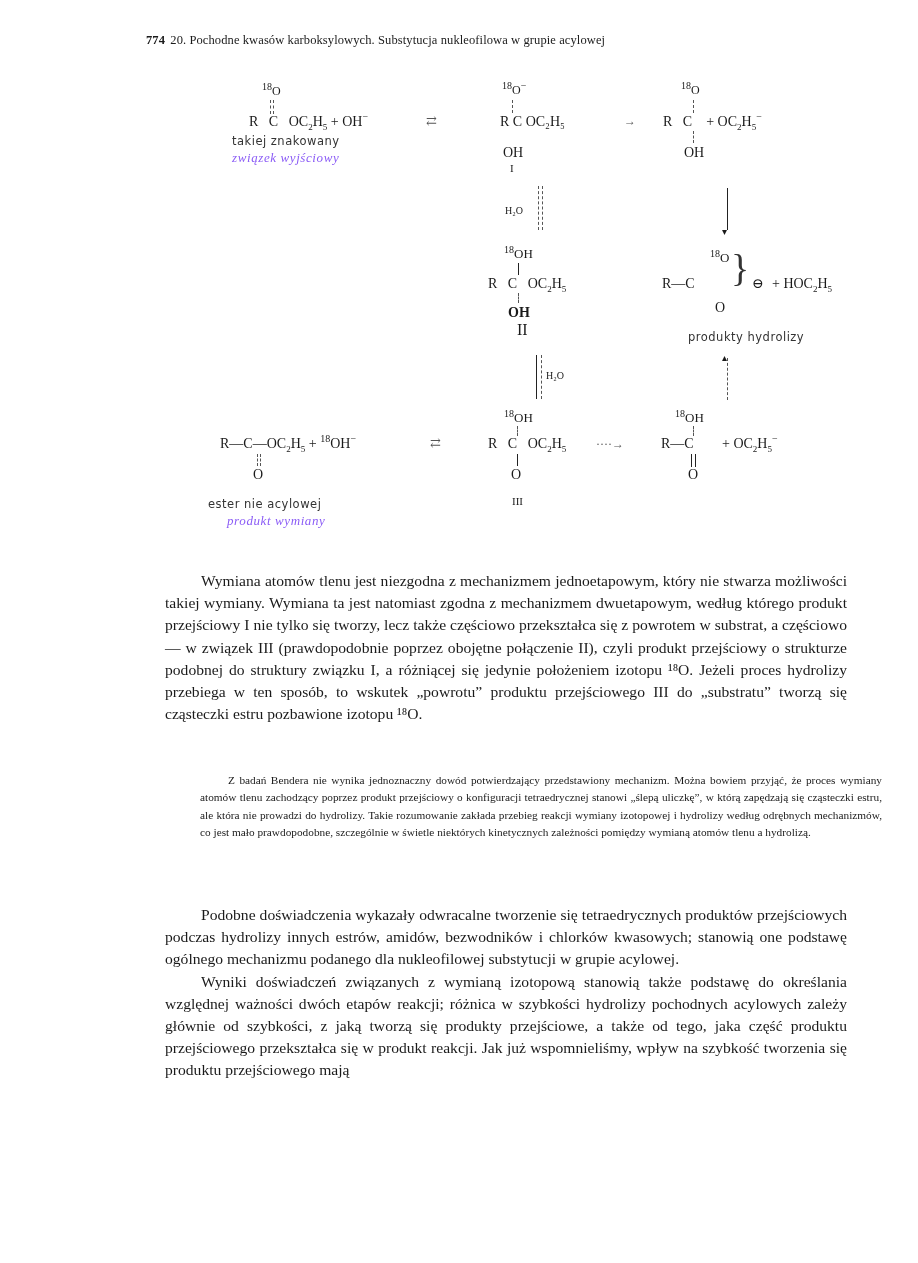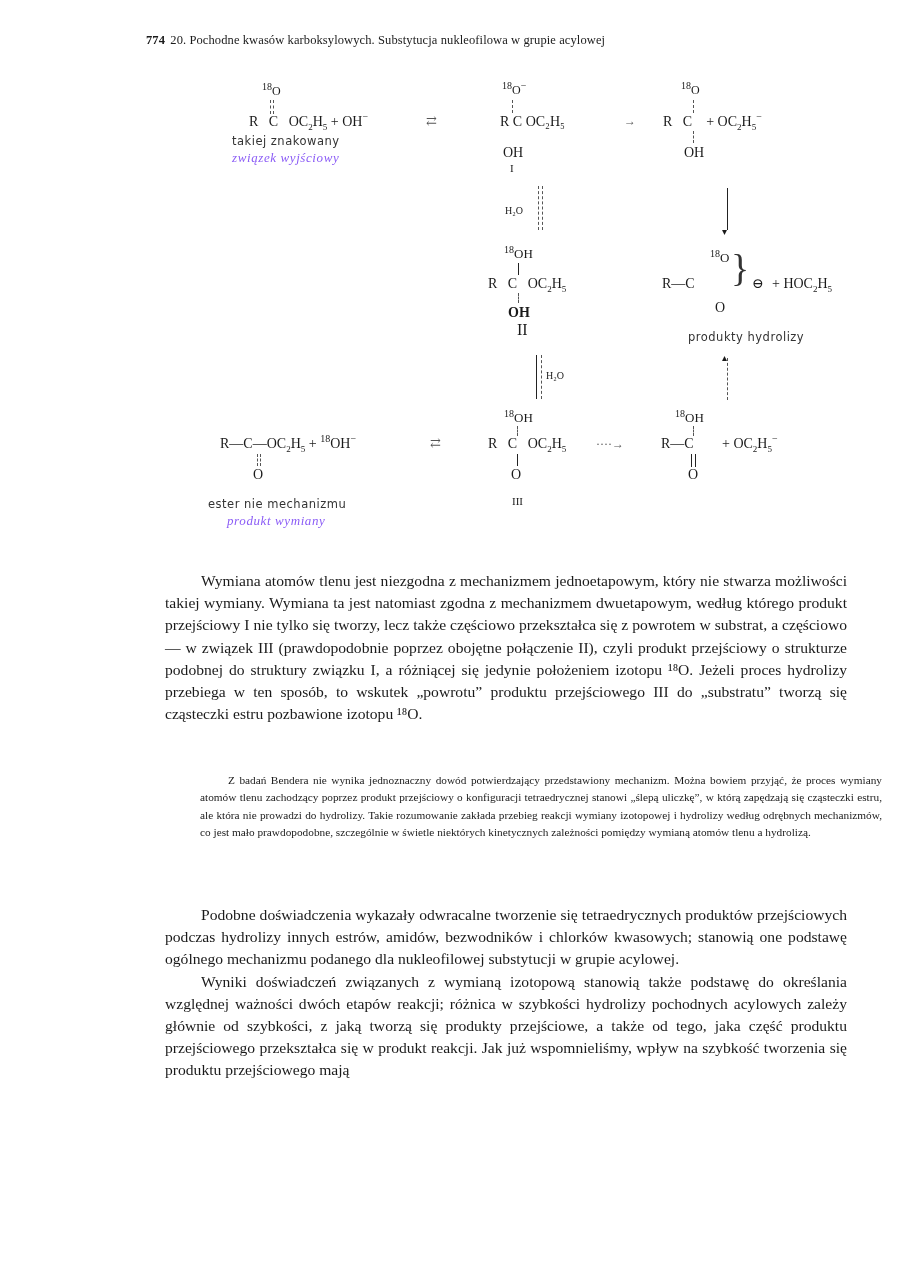--- a/index.html
+++ b/index.html
@@ -80,21 +80,21 @@
   <div class="abs chem" style="left:772px;top:276px;">+ HOC<span class="sub">2</span>H<span class="sub">5</span></div>
   <div class="abs lbl" style="left:688px;top:330px;">produkty hydrolizy</div>
 
   <div class="vld" style="left:727px;top:358px;height:42px;"></div>
   <div class="abs chem" style="left:722px;top:350px;font-size:10px;">▴</div>
 
   <div class="abs chem" style="left:220px;top:436px;">R—C—OC<span class="sub">2</span>H<span class="sub">5</span> + <span class="sup">18</span>OH<span class="sup">−</span></div>
   <div class="vld" style="left:257px;top:454px;height:12px;"></div>
   <div class="vld" style="left:260px;top:454px;height:12px;"></div>
   <div class="abs chem" style="left:253px;top:467px;">O</div>
-  <div class="abs lbl" style="left:208px;top:497px;">ester nie mechanizmu</div>
+  <div class="abs lbl" style="left:208px;top:497px;">ester nie acylowej</div>
   <div class="abs it" style="left:227px;top:513px;">produkt wymiany</div>
 
   <div class="abs chem" style="left:430px;top:435px;color:#555;font-size:13px;">⇄</div>
 
   <div class="abs chem" style="left:504px;top:410px;font-size:13px;"><span class="sup">18</span>OH</div>
   <div class="vld" style="left:517px;top:426px;height:10px;"></div>
   <div class="abs chem" style="left:488px;top:436px;">R&nbsp;&nbsp;&nbsp;C&nbsp;&nbsp;&nbsp;OC<span class="sub">2</span>H<span class="sub">5</span></div>
   <div class="vl" style="left:517px;top:454px;height:12px;"></div>
   <div class="abs chem" style="left:511px;top:467px;">O</div>
   <div class="abs chem" style="left:512px;top:493px;font-size:11px;">III</div>

